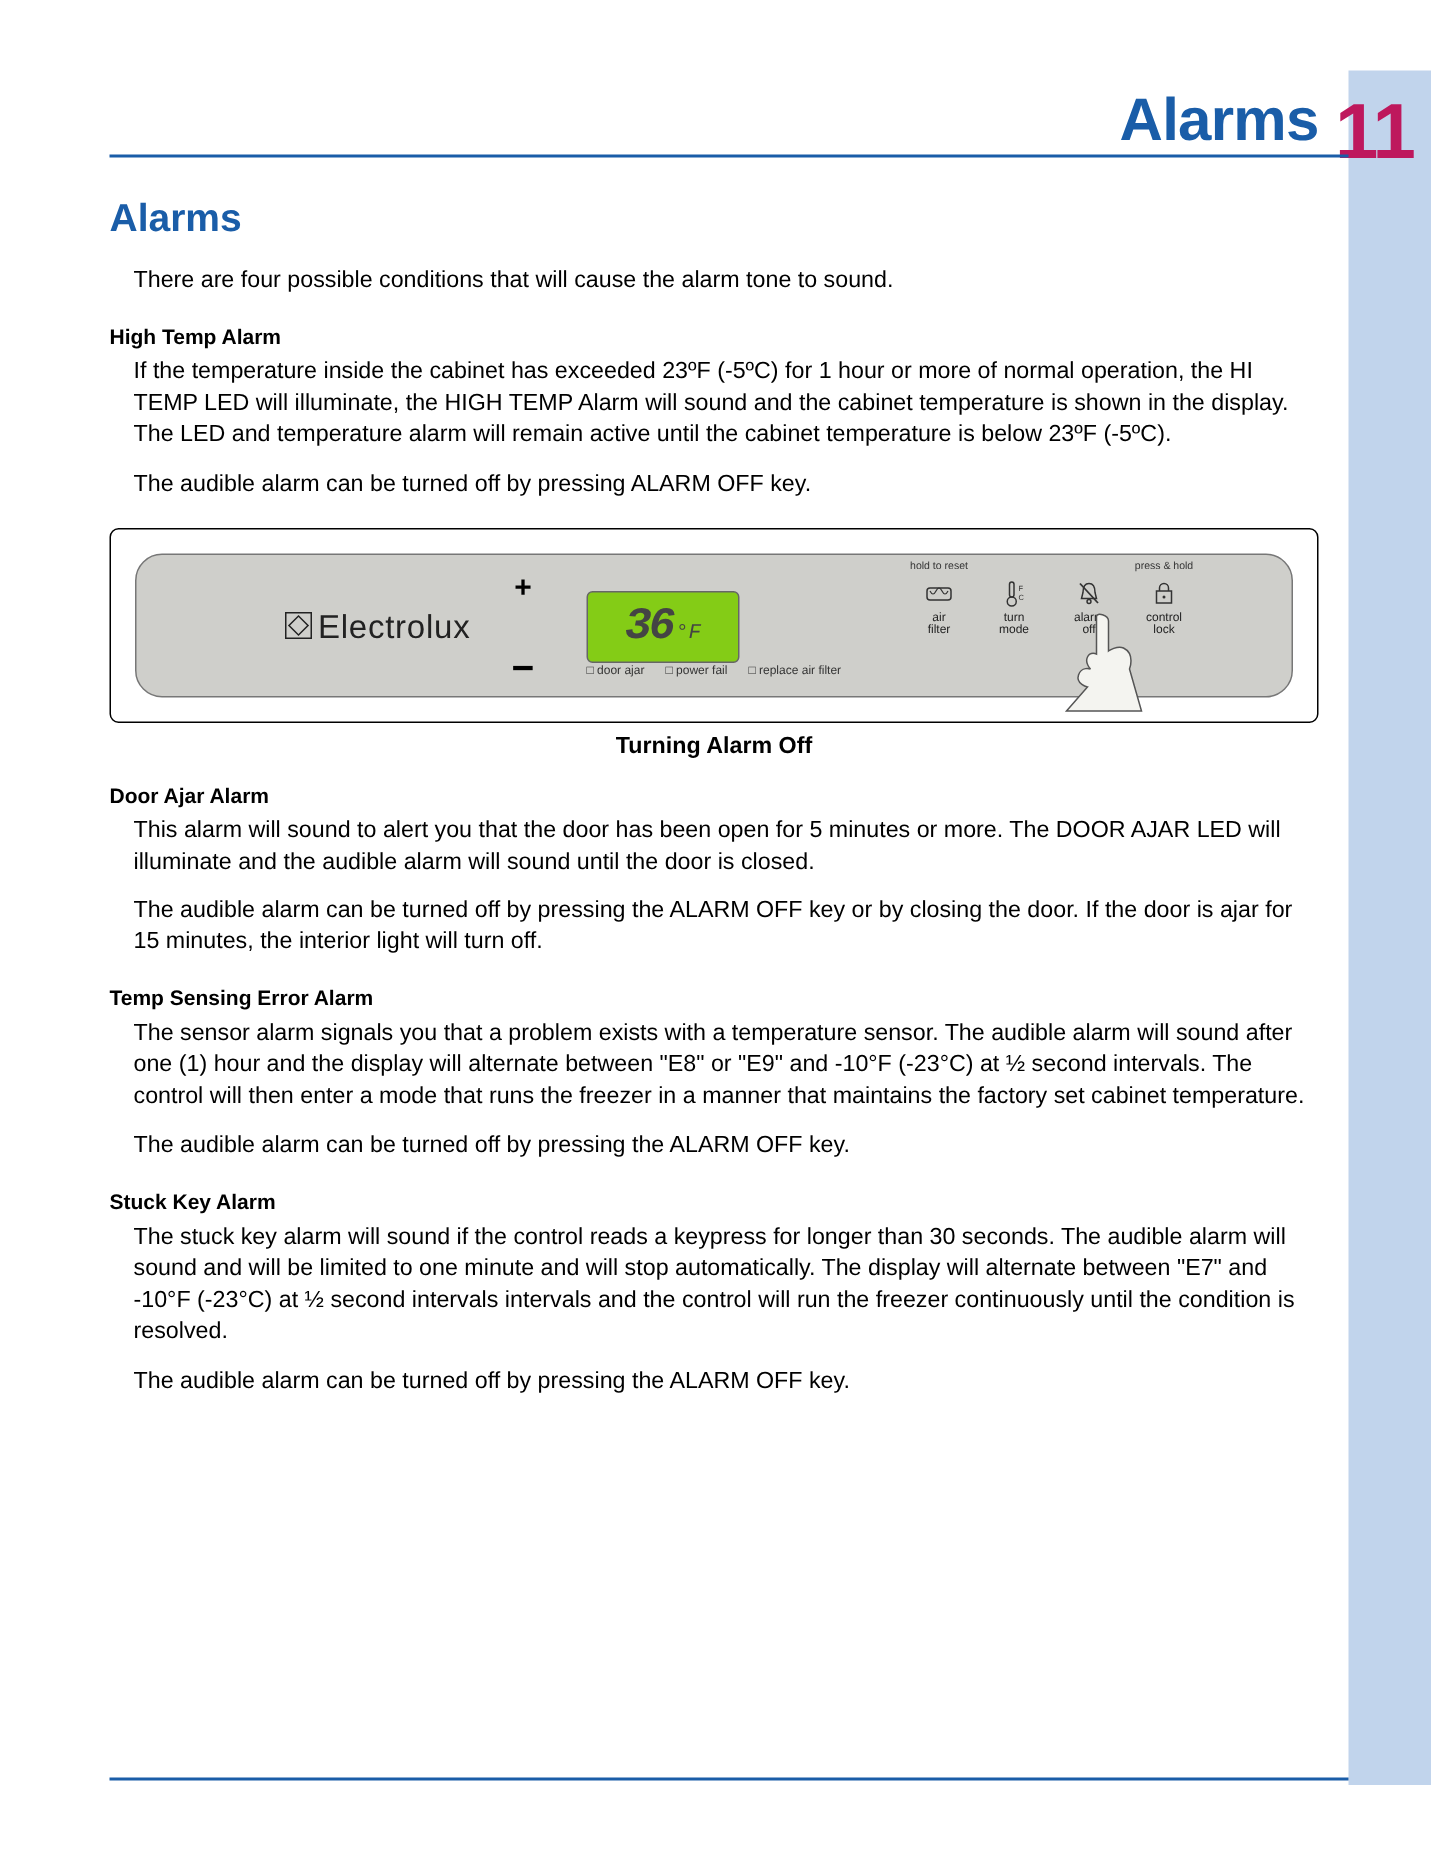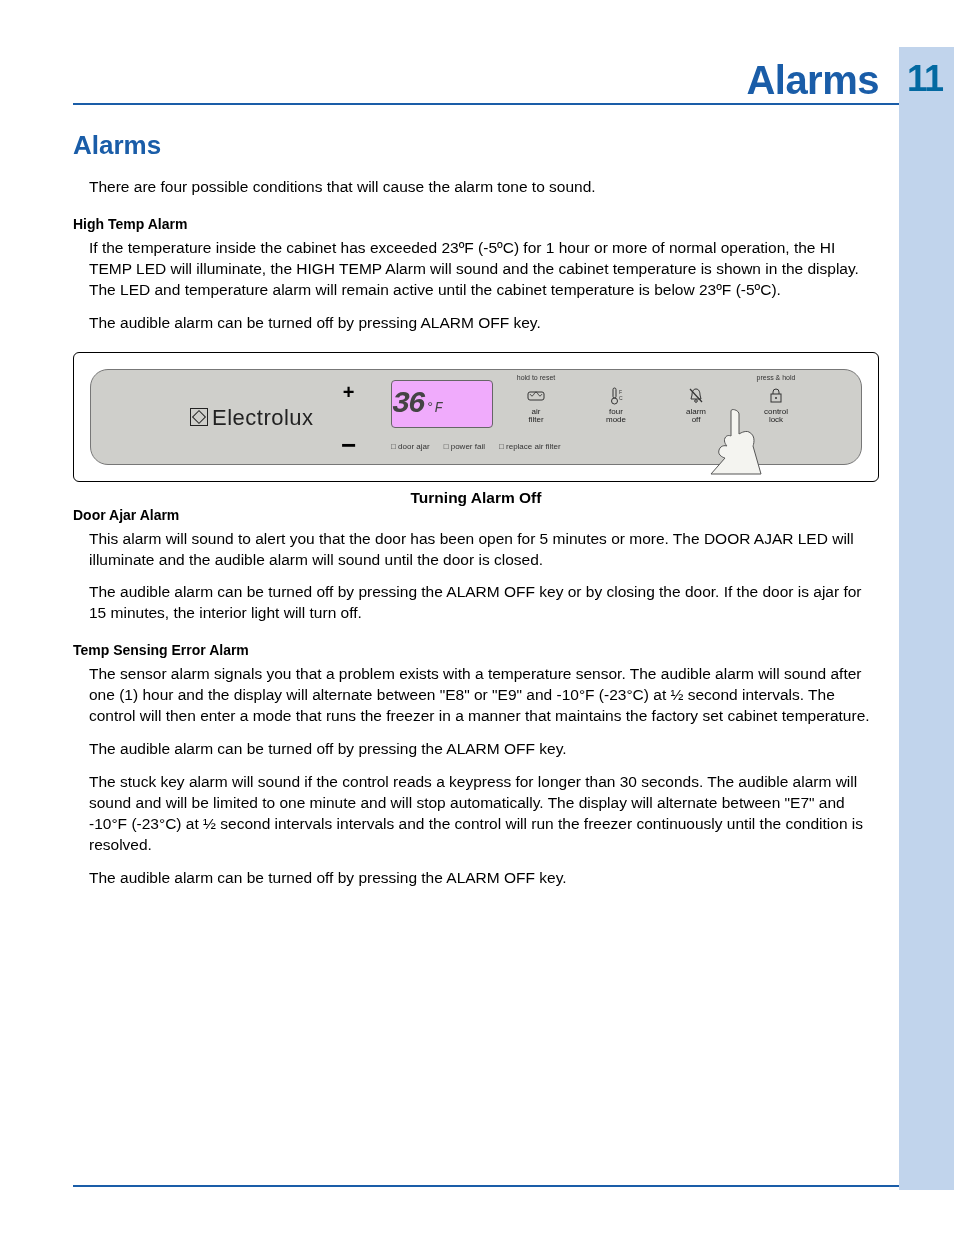--- a/index.html
+++ b/index.html
@@ -21,23 +21,23 @@
     right: 0;
     top: 47px;
     width: 55px;
     bottom: 45px;
     background: #c1d4ec;
   }
   .tab-number {
     position: absolute;
     top: 58px;
     right: 11px;
-    font-size: 36px;
-    font-weight: bold;
-    color: #0369a1;
+    font-size: 52px;
+    font-weight: bold;
+    color: #be185d;
     letter-spacing: -1px;
   }
   .page-title {
     position: absolute;
     top: 58px;
     right: 75px;
     font-size: 40px;
     font-weight: bold;
     color: #1a5da8;
     letter-spacing: -0.5px;
@@ -133,32 +133,32 @@
     font-size: 20px;
     font-weight: bold;
     text-align: center;
     line-height: 1;
   }
   .plusminus .plus { margin-bottom: 30px; }
   .plusminus .minus { font-size: 26px; }
   .lcd {
     position: absolute;
     left: 300px;
-    top: 10px;
+    top: 24px;
     width: 100px;
     height: 46px;
     border: 1px solid #666;
     border-radius: 4px;
-    background: #f0abfc;
+    background: #84cc16;
     font-family: "Courier New", monospace;
     font-style: italic;
     font-size: 30px;
     font-weight: bold;
     color: #444;
-    text-align: left;
+    text-align: center;
     line-height: 46px;
     letter-spacing: -2px;
   }
   .lcd .unit { font-size: 14px; font-weight: normal; font-style: italic; letter-spacing: 0; margin-left: 2px; }
   .indicators {
     position: absolute;
     left: 300px;
     top: 72px;
     font-size: 8px;
     color: #333;
@@ -169,21 +169,21 @@
   .indicators span::before {
     content: "□ ";
     font-size: 8px;
   }
   .btns {
     position: absolute;
     left: 420px;
     top: 4px;
     right: 60px;
     display: flex;
-    justify-content: space-between;
+    justify-content: flex-end;
     align-items: flex-start;
   }
   .btn {
     width: 50px;
     text-align: center;
     font-size: 8px;
     color: #222;
     line-height: 1.1;
   }
   .btn .hint { font-size: 7px; color: #333; height: 10px; margin-bottom: 2px; }
@@ -260,21 +260,21 @@
           <div class="btn">
             <div class="hint"></div>
             <div class="icon">
               <svg width="16" height="18" viewBox="0 0 16 18">
                   <rect x="5" y="1" width="3" height="10" rx="1.5" fill="none" stroke="#333" stroke-width="1"></rect>
                   <circle cx="6.5" cy="14" r="3" fill="none" stroke="#333" stroke-width="1"></circle>
                   <text x="11" y="7" font-size="5" fill="#333">F</text>
                   <text x="11" y="13" font-size="5" fill="#333">C</text>
                 </svg>
             </div>
-            <div style="white-space:pre-line">four
+            <div style="white-space:pre-line">turn
 mode</div>
           </div>
           <div class="btn">
             <div class="hint"></div>
             <div class="icon">
               <svg width="16" height="18" viewBox="0 0 16 18">
                   <path d="M8 2 C5 2 4 5 4 8 L3 12 L13 12 L12 8 C12 5 11 2 8 2 Z" fill="none" stroke="#333" stroke-width="1"></path>
                   <circle cx="8" cy="14" r="1.3" fill="none" stroke="#333" stroke-width="1"></circle>
                   <line x1="2" y1="2" x2="14" y2="15" stroke="#333" stroke-width="1.2"></line>
                 </svg>
@@ -298,25 +298,26 @@
 
         <svg class="hand" viewBox="0 0 80 70">
           <path d="M40 5 L40 30 C40 30 36 28 34 32 C32 36 36 40 36 40 C36 40 30 38 28 44 C26 50 34 52 34 52 L20 68 L70 68 L62 40 C62 40 66 30 58 26 C54 24 48 28 48 28 L48 8 C48 4 40 2 40 5 Z" fill="#f4f4f0" stroke="#555" stroke-width="1"></path>
         </svg>
 
       </div>
     </div>
 
     <div class="figure-caption">Turning Alarm Off</div>
 
-    <h3 class="sub" style="margin-top:0">Door Ajar Alarm</h3>
+    <h3 class="sub" style="margin-top:15px">Door Ajar Alarm</h3>
     <p>This alarm will sound to alert you that the door has been open for 5 minutes or more.  The DOOR AJAR LED will illuminate and the audible alarm will sound until the door is closed.</p>
     <p>The audible alarm can be turned off by pressing the ALARM OFF key or by closing the door.  If the door is ajar for 15 minutes, the interior light will turn off.</p>
 
     <h3 class="sub">Temp Sensing Error Alarm</h3>
     <p>The sensor alarm signals you that a problem exists with a temperature sensor.  The audible alarm will sound after one (1) hour and the display will alternate between "E8" or "E9" and -10°F (-23°C) at ½ second intervals.  The control will then enter a mode that runs the freezer in a manner that maintains the factory set cabinet temperature.</p>
     <p>The audible alarm can be turned off by pressing the ALARM OFF key.</p>
 
+    <h3 class="sub">Stuck Key Alarm</h3>
     <p>The stuck key alarm will sound if the control reads a keypress for longer than 30 seconds.  The audible alarm will sound and will be limited to one minute and will stop automatically.  The display will alternate between "E7" and -10°F (-23°C) at ½ second intervals intervals and the control will run the freezer continuously until the condition is resolved.</p>
     <p>The audible alarm can be turned off by pressing the ALARM OFF key.</p>
 
   </div>
 </div>
 
 </body></html>

